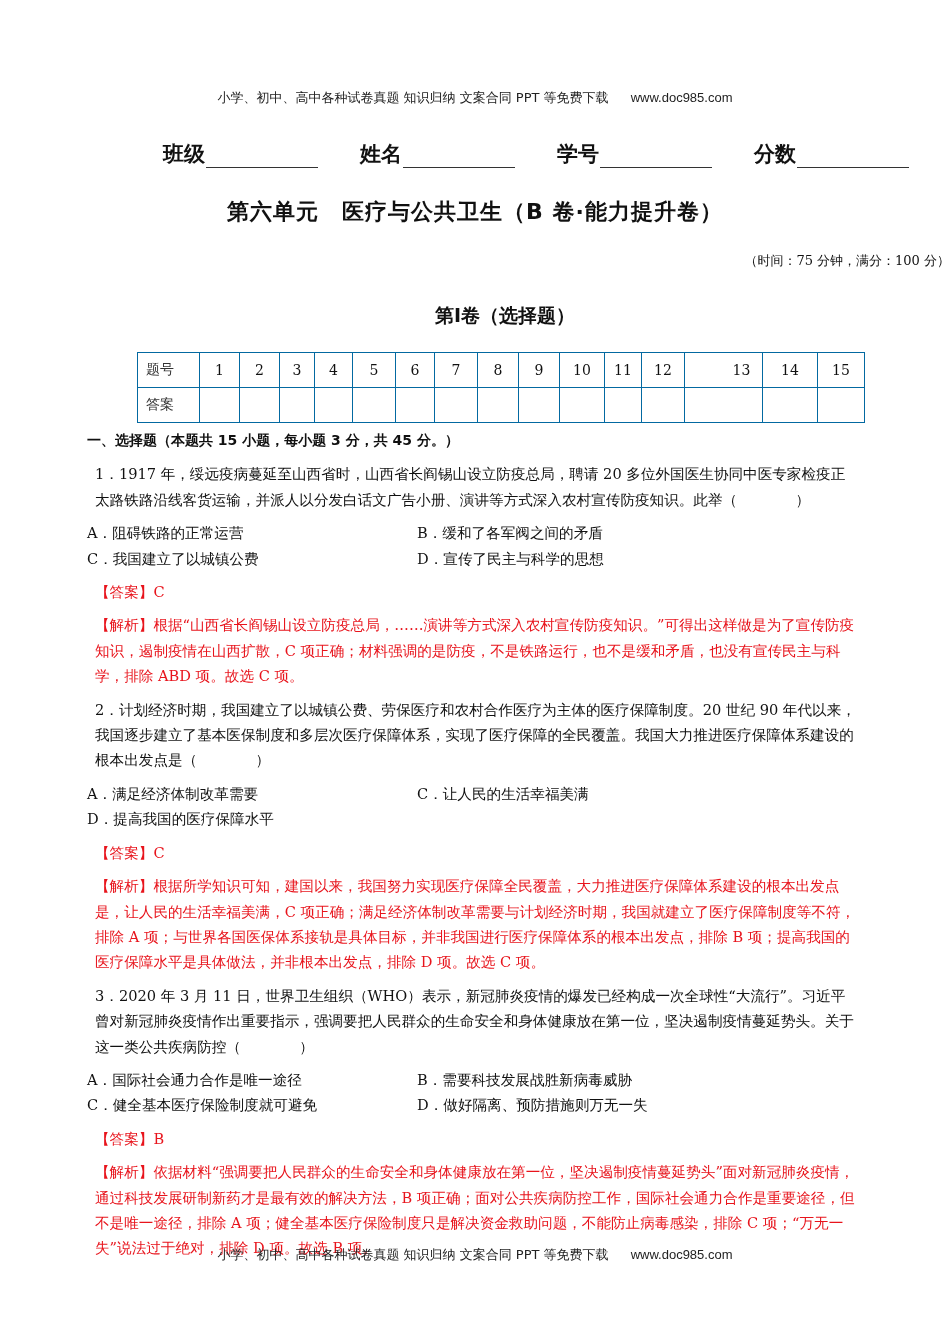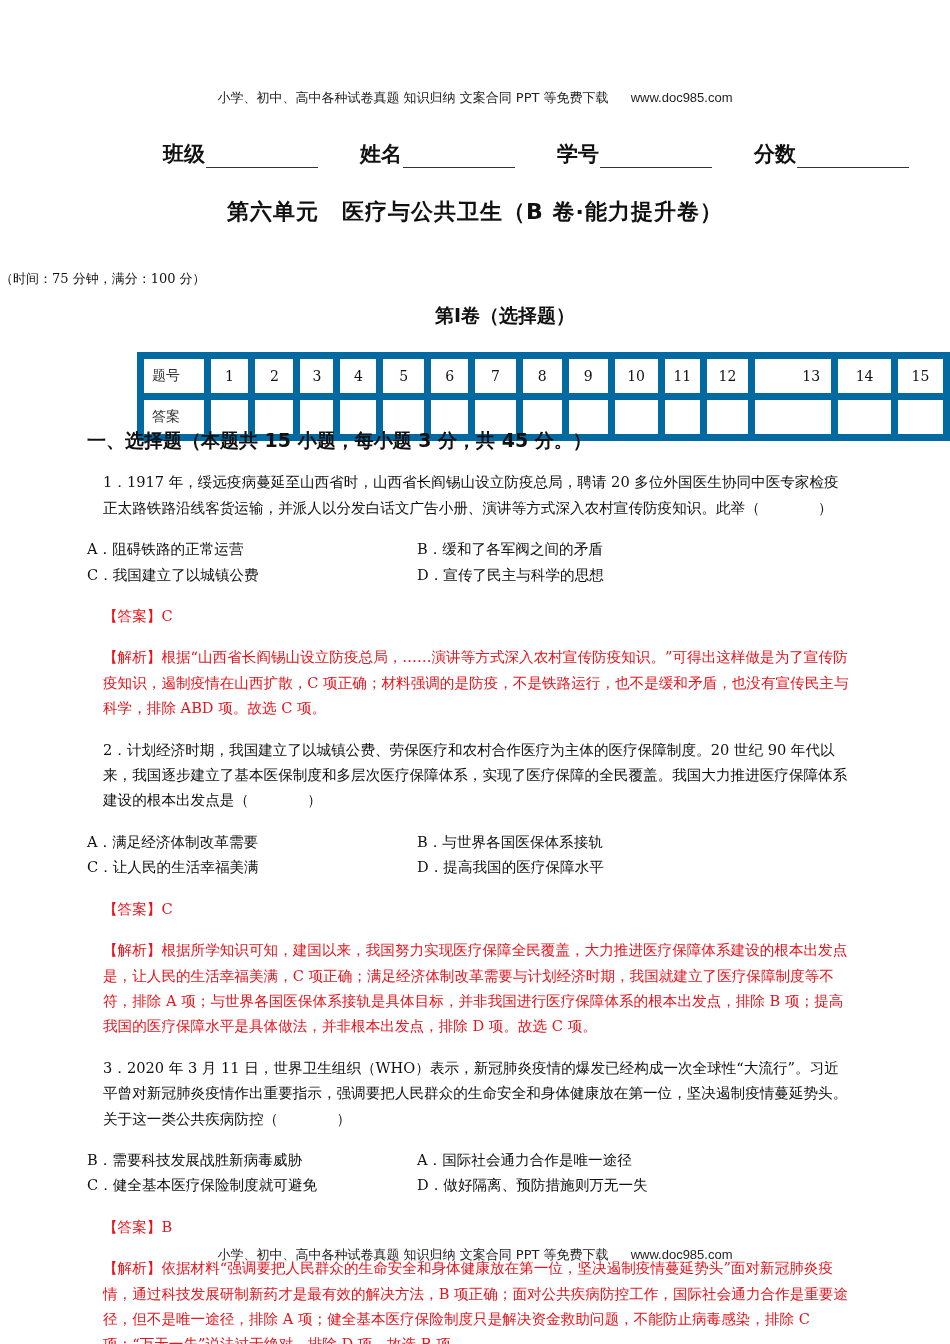--- a/index.html
+++ b/index.html
@@ -10,29 +10,29 @@
   .hdr { top: 89px; }
   .ftr { top: 1246px; }
   .hdr .url, .ftr .url { margin-left: 22px; font-family: "Liberation Sans", sans-serif; }
   .fields { position: absolute; top: 140px; left: 163px; font-family: "DejaVu Sans", sans-serif;
             font-size: 21px; font-weight: bold; display: flex; }
   .field { display: flex; align-items: flex-end; margin-right: 42px; }
   .field .line { display: inline-block; width: 112px; border-bottom: 1.5px solid #333; height: 20px; margin-left: 1px; }
   .field:last-child { margin-right: 0; }
   .title { position: absolute; top: 197px; left: 0; width: 950px; text-align: center;
            font-family: "DejaVu Sans", sans-serif; font-weight: bold; font-size: 22px; letter-spacing: 1px; }
-  .subtitle { position: absolute; top: 270px; left: 0; width: 950px; text-align: left; font-size: 13px; }
+  .subtitle { position: absolute; top: 252px; left: 0; width: 950px; text-align: right; font-size: 13px; }
   .part-title { position: absolute; top: 303px; left: 0; width: 950px; text-align: center;
            font-family: "DejaVu Sans", sans-serif; font-weight: bold; font-size: 19px; padding-left: 30px; }
   table.answers { position: absolute; top: 352px; left: 137px; border-collapse: collapse; }
-  table.answers td { border: 7px solid #0369a1; height: 34px; text-align: center; font-size: 14px; padding: 0; }
+  table.answers td { border: 1px solid #0369a1; height: 34px; text-align: center; font-size: 14px; padding: 0; }
   table.answers td.lbl { text-align: left; padding-left: 8px; font-family: "DejaVu Sans", sans-serif; color: #333; }
   .content { position: absolute; top: 428px; left: 87px; width: 780px; font-size: 14.6px; line-height: 25.4px; }
-  .sec { font-family: "DejaVu Sans", sans-serif; font-weight: bold; font-size: 19px; margin-bottom: 4px; }
-  .q p { margin: 16px; }
+  .sec { font-family: "DejaVu Sans", sans-serif; font-weight: bold; font-size: 14px; margin-bottom: 4px; }
+  .q p { margin: 8px; }
   .opts { display: grid; grid-template-columns: 330px 400px; }
   .red { color: #e8141c; }
 </style>
 </head>
 <body>
 
 <div class="hdr">
   <span>小学、初中、高中各种试卷真题  知识归纳  文案合同  PPT 等免费下载</span><span class="url">www.doc985.com</span>
 </div>
 
@@ -111,32 +111,31 @@
           <div>C．我国建立了以城镇公费</div>
           <div>D．宣传了民主与科学的思想</div>
         </div>
         <p class="red">【答案】C</p>
         <p class="red">【解析】根据“山西省长阎锡山设立防疫总局，……演讲等方式深入农村宣传防疫知识。”可得出这样做是为了宣传防疫知识，遏制疫情在山西扩散，C 项正确；材料强调的是防疫，不是铁路运行，也不是缓和矛盾，也没有宣传民主与科学，排除 ABD 项。故选 C 项。</p>
       </div>
       <div class="q">
         <p>2．计划经济时期，我国建立了以城镇公费、劳保医疗和农村合作医疗为主体的医疗保障制度。20 世纪 90 年代以来，我国逐步建立了基本医保制度和多层次医疗保障体系，实现了医疗保障的全民覆盖。我国大力推进医疗保障体系建设的根本出发点是（　　　　）</p>
         <div class="opts">
           <div>A．满足经济体制改革需要</div>
-          <div>B．与世界各国医保体系接轨</div>
           <div>C．让人民的生活幸福美满</div>
           <div>D．提高我国的医疗保障水平</div>
         </div>
         <p class="red">【答案】C</p>
         <p class="red">【解析】根据所学知识可知，建国以来，我国努力实现医疗保障全民覆盖，大力推进医疗保障体系建设的根本出发点是，让人民的生活幸福美满，C 项正确；满足经济体制改革需要与计划经济时期，我国就建立了医疗保障制度等不符，排除 A 项；与世界各国医保体系接轨是具体目标，并非我国进行医疗保障体系的根本出发点，排除 B 项；提高我国的医疗保障水平是具体做法，并非根本出发点，排除 D 项。故选 C 项。</p>
       </div>
       <div class="q">
         <p>3．2020 年 3 月 11 日，世界卫生组织（WHO）表示，新冠肺炎疫情的爆发已经构成一次全球性“大流行”。习近平曾对新冠肺炎疫情作出重要指示，强调要把人民群众的生命安全和身体健康放在第一位，坚决遏制疫情蔓延势头。关于这一类公共疾病防控（　　　　）</p>
         <div class="opts">
+          <div>A．国际社会通力合作是唯一途径</div>
           <div>B．需要科技发展战胜新病毒威胁</div>
-          <div>A．国际社会通力合作是唯一途径</div>
           <div>C．健全基本医疗保险制度就可避免</div>
           <div>D．做好隔离、预防措施则万无一失</div>
         </div>
         <p class="red">【答案】B</p>
         <p class="red">【解析】依据材料“强调要把人民群众的生命安全和身体健康放在第一位，坚决遏制疫情蔓延势头”面对新冠肺炎疫情，通过科技发展研制新药才是最有效的解决方法，B 项正确；面对公共疾病防控工作，国际社会通力合作是重要途径，但不是唯一途径，排除 A 项；健全基本医疗保险制度只是解决资金救助问题，不能防止病毒感染，排除 C 项；“万无一失”说法过于绝对，排除 D 项。故选 B 项。</p>
       </div>
     </div>
 </div>
 
 <div class="ftr">

